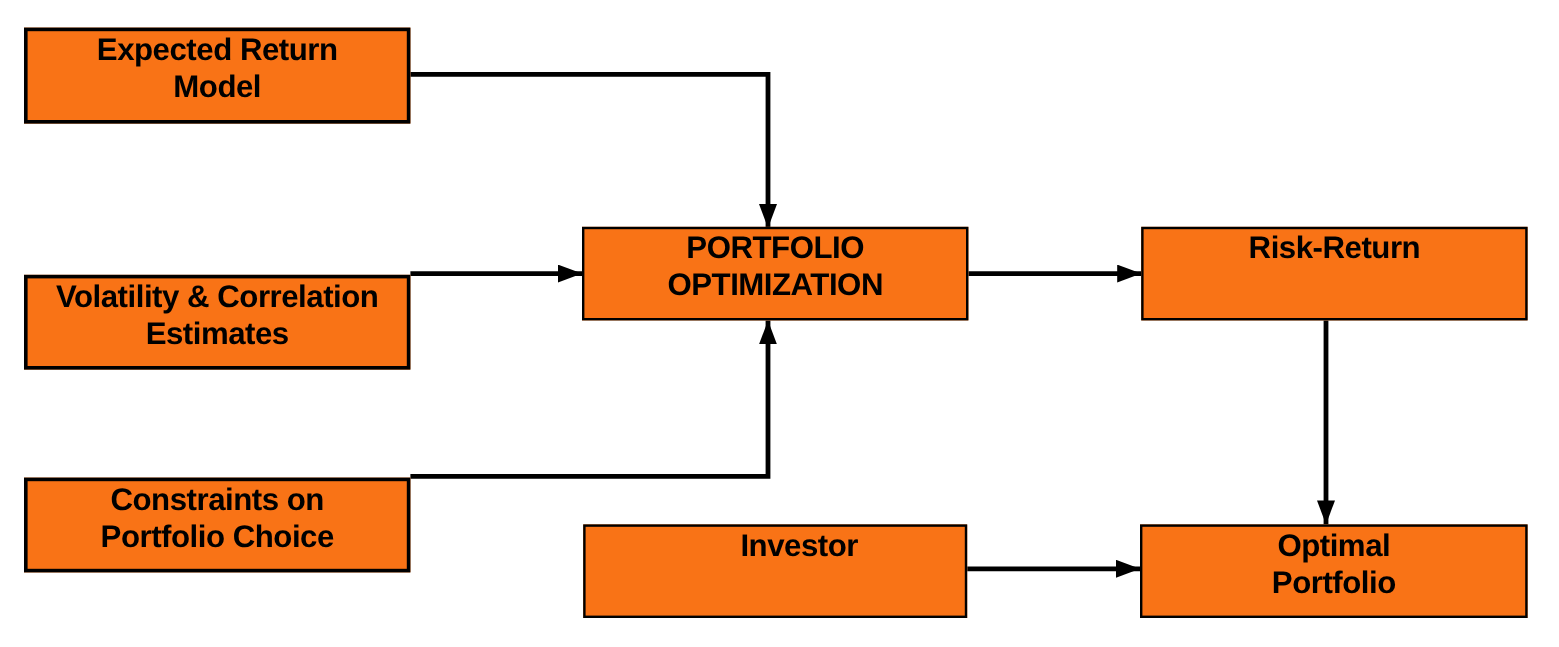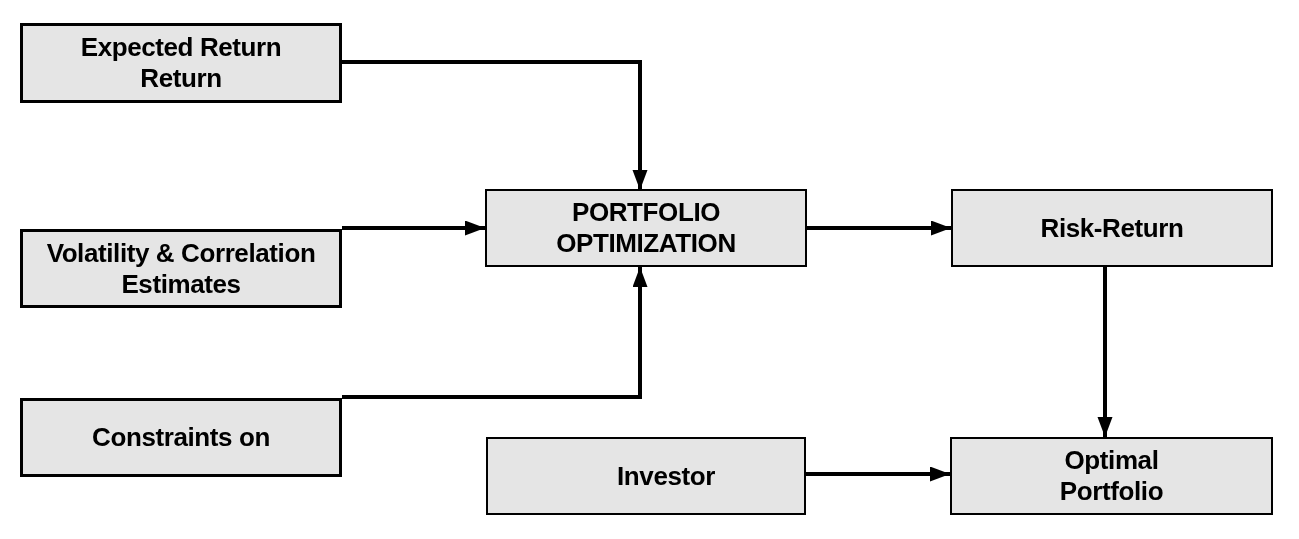--- a/index.html
+++ b/index.html
@@ -19,27 +19,26 @@
     position: absolute;
     left: 0;
     top: 0;
     width: 1299px;
     height: 539px;
     display: block;
   }
   .node {
     position: absolute;
     box-sizing: border-box;
-    background: #e5e5e5;
+    background: #f97316;
     border: 3px solid #000000;
     color: #000000;
     display: flex;
     flex-direction: column;
     align-items: center;
-    justify-content: center;
     text-align: center;
     font-weight: bold;
     font-size: 26px;
     line-height: 31px;
     letter-spacing: -0.4px;
     white-space: nowrap;
   }
   .node.thin { border-width: 2px; }
 
   #node-expected-return-model        { left: 20px;  top: 23px;  width: 322px; height: 80px; }
@@ -70,30 +69,31 @@
 
     <line x1="807" y1="228" x2="951" y2="228" stroke="#000000" stroke-width="4" marker-end="url(#arrowhead)"></line>
 
     <line x1="1105" y1="267" x2="1105" y2="437" stroke="#000000" stroke-width="4" marker-end="url(#arrowhead)"></line>
 
     <line x1="806" y1="474" x2="950" y2="474" stroke="#000000" stroke-width="4" marker-end="url(#arrowhead)"></line>
   </svg>
 
   <div class="node" id="node-expected-return-model">
     <span>Expected Return</span>
-    <span>Return</span>
+    <span>Model</span>
   </div>
 
   <div class="node" id="node-volatility-correlation">
     <span>Volatility &amp; Correlation</span>
     <span>Estimates</span>
   </div>
 
   <div class="node" id="node-constraints-portfolio-choice">
     <span>Constraints on</span>
+    <span>Portfolio Choice</span>
   </div>
 
   <div class="node thin" id="node-portfolio-optimization">
     <span>PORTFOLIO</span>
     <span>OPTIMIZATION</span>
   </div>
 
   <div class="node thin" id="node-risk-return-frontier">
     <span>Risk-Return</span>
   </div>

